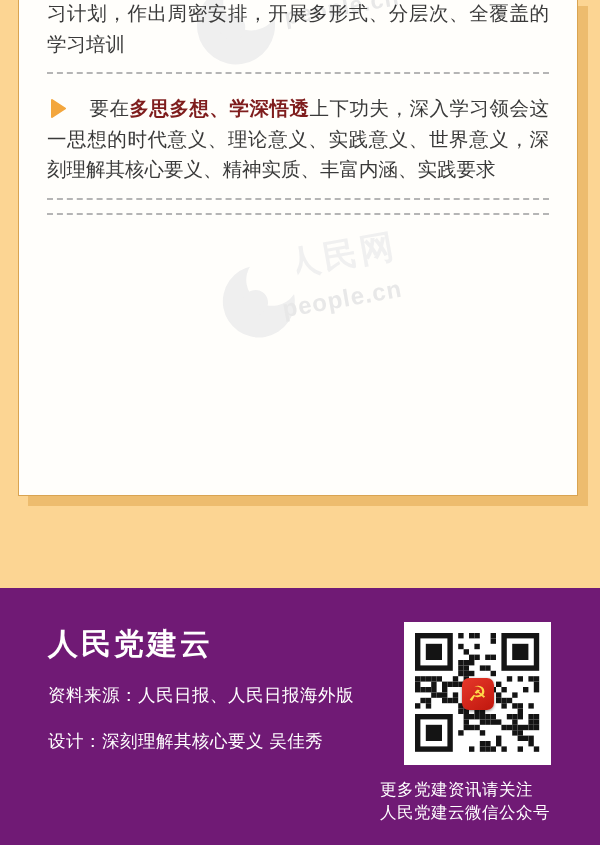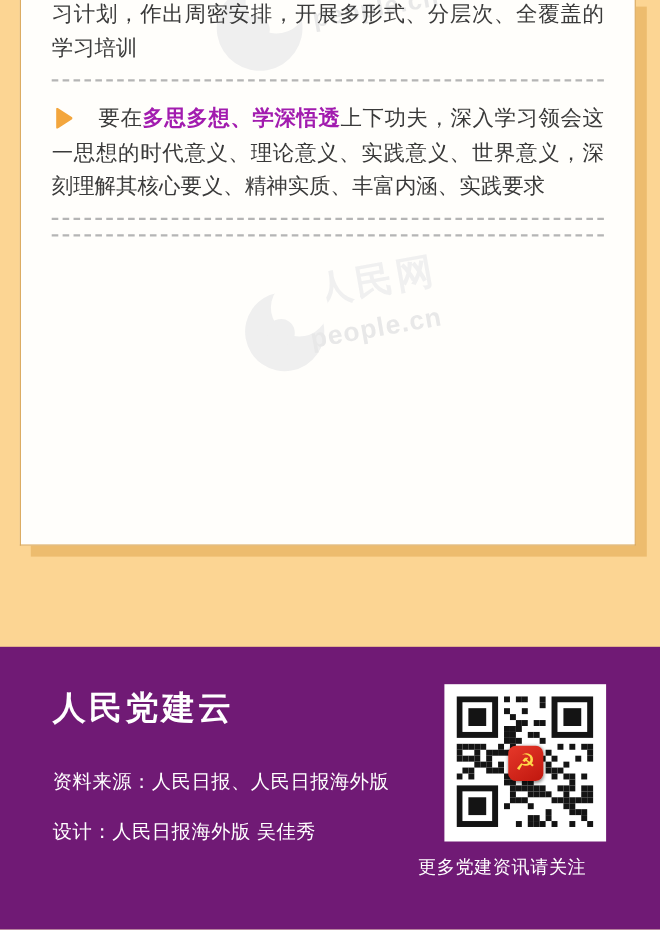--- a/index.html
+++ b/index.html
@@ -10,21 +10,21 @@
   .card{
     position:absolute;left:18px;top:-4px;width:560px;height:500px;
     background:#FFFEFB;border:1px solid #D9A452;border-top:none;
     box-shadow:10px 10px 0 0 #EDBC6E;
     box-sizing:border-box;padding:0 28px 0 28px;overflow:hidden;
   }
   .card-content{position:relative;z-index:1;}
   .para{margin:0;font-size:19.5px;line-height:30.5px;color:#3A3A3A;text-align:justify;}
   .intro{margin-top:2px;}
   .bullet{margin-top:19px;}
-  .hl{color:#a21caf;font-weight:bold;}
+  .hl{color:#7f1d1d;font-weight:bold;}
   .divider{border-top:2px dashed #B5B5B5;height:0;margin-top:13px;}
   .arrow{display:inline-block;width:15px;height:19px;margin-left:4px;margin-right:23px;vertical-align:-3px;}
 
   
   .wm{position:absolute;z-index:0;transform:rotate(-10deg);pointer-events:none;}
   .wm-top{left:178px;top:-22px;width:220px;height:90px;}
   .wm-mid{left:195px;top:240px;width:220px;height:110px;}
   .wm-circle{position:absolute;border-radius:50%;background:#EFEFEF;}
   .wm-circle::before{content:"";position:absolute;left:38%;top:-12%;width:72%;height:72%;border-radius:50%;background:#FFFEFB;}
   .wm-circle::after{content:"";position:absolute;left:28%;top:34%;width:34%;height:34%;border-radius:50%;background:#EFEFEF;}
@@ -33,21 +33,21 @@
   .wm-top .wm-circle{left:0;top:0;width:78px;height:78px;}
   .wm-top .wm-domain{left:88px;top:26px;font-size:23px;}
   .wm-mid .wm-circle{left:8px;top:18px;width:72px;height:72px;}
   .wm-mid .wm-brand{left:78px;top:0;font-size:34px;}
   .wm-mid .wm-domain{left:66px;top:52px;font-size:24px;}
 
   
   .footer{position:absolute;left:0;top:588px;width:600px;height:311px;background:#701a75;color:#FFFFFF;}
   .logo{margin:36px 0 0 48px;font-size:30px;font-weight:bold;letter-spacing:3px;}
   .credit{margin:22px 0 0 48px;font-size:17.5px;line-height:24px;letter-spacing:0.5px;}
-  .credit-first{margin-top:33px;}
+  .credit-first{margin-top:18px;}
   .qr-box{position:absolute;left:404px;top:34px;width:147px;height:143px;background:#FFFFFF;box-sizing:border-box;padding:11px;}
   .qr-box svg{display:block;}
   .qr-badge{
     position:absolute;left:50%;top:50%;transform:translate(-50%,-50%);
     width:32px;height:32px;border-radius:7px;
     background:linear-gradient(145deg,#E6382A,#C0170E);
     box-shadow:0 1px 3px rgba(0,0,0,.45);
     display:flex;align-items:center;justify-content:center;
   }
   .qr-badge span{color:#FFD94A;font-size:21px;line-height:1;}
@@ -84,21 +84,21 @@
 
 
       <div class="divider"></div>
 
     </div>
   </div>
 
   <div class="footer">
     <div class="logo">人民党建云</div>
     <div class="credit credit-first">资料来源：人民日报、人民日报海外版</div>
-    <div class="credit">设计：人民日报海外版  吴佳秀</div>
+    <div class="credit">设计：深刻理解其核心要义  吴佳秀</div>
 
     <div class="qr-box">
       <svg id="qr-svg" width="125" height="121" viewBox="0 0 125 121">
           <rect x="43.2" y="0.0" width="5.4" height="5.4" fill="#141414"></rect>
           <rect x="54.0" y="0.0" width="5.4" height="5.4" fill="#141414"></rect>
           <rect x="59.4" y="0.0" width="5.4" height="5.4" fill="#141414"></rect>
           <rect x="75.6" y="0.0" width="5.4" height="5.4" fill="#141414"></rect>
           <rect x="75.6" y="5.4" width="5.4" height="5.4" fill="#141414"></rect>
           <rect x="43.2" y="10.8" width="5.4" height="5.4" fill="#141414"></rect>
           <rect x="59.4" y="10.8" width="5.4" height="5.4" fill="#141414"></rect>
@@ -242,16 +242,17 @@
           <rect x="5.4" y="86.4" width="27" height="27" fill="#ffffff"></rect>
           <rect x="10.8" y="91.80000000000001" width="16.200000000000003" height="16.200000000000003" fill="#141414"></rect>
         </svg>
       <div class="qr-badge">
           <span>☭</span>
         </div>
     </div>
 
     <div class="qr-caption">
       <div>更多党建资讯请关注</div>
+      <div>人民党建云微信公众号</div>
     </div>
   </div>
 
 </div>
 
 </body></html>

